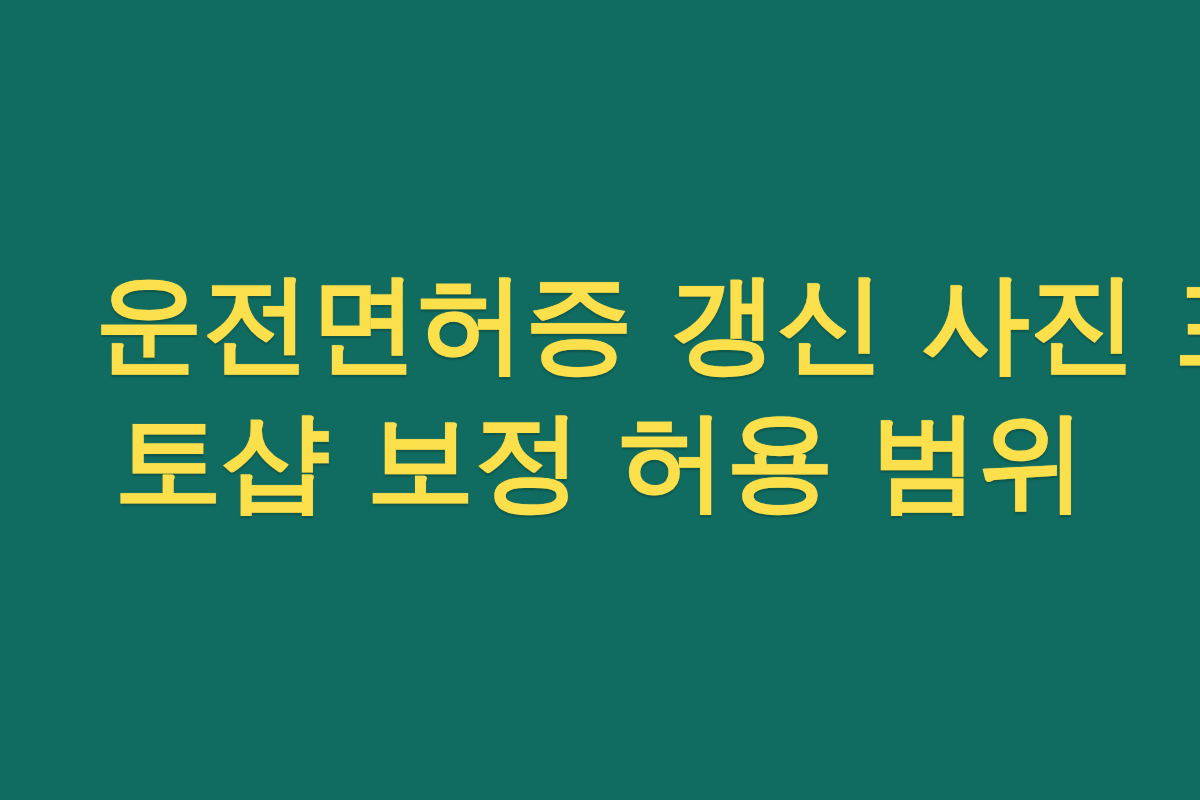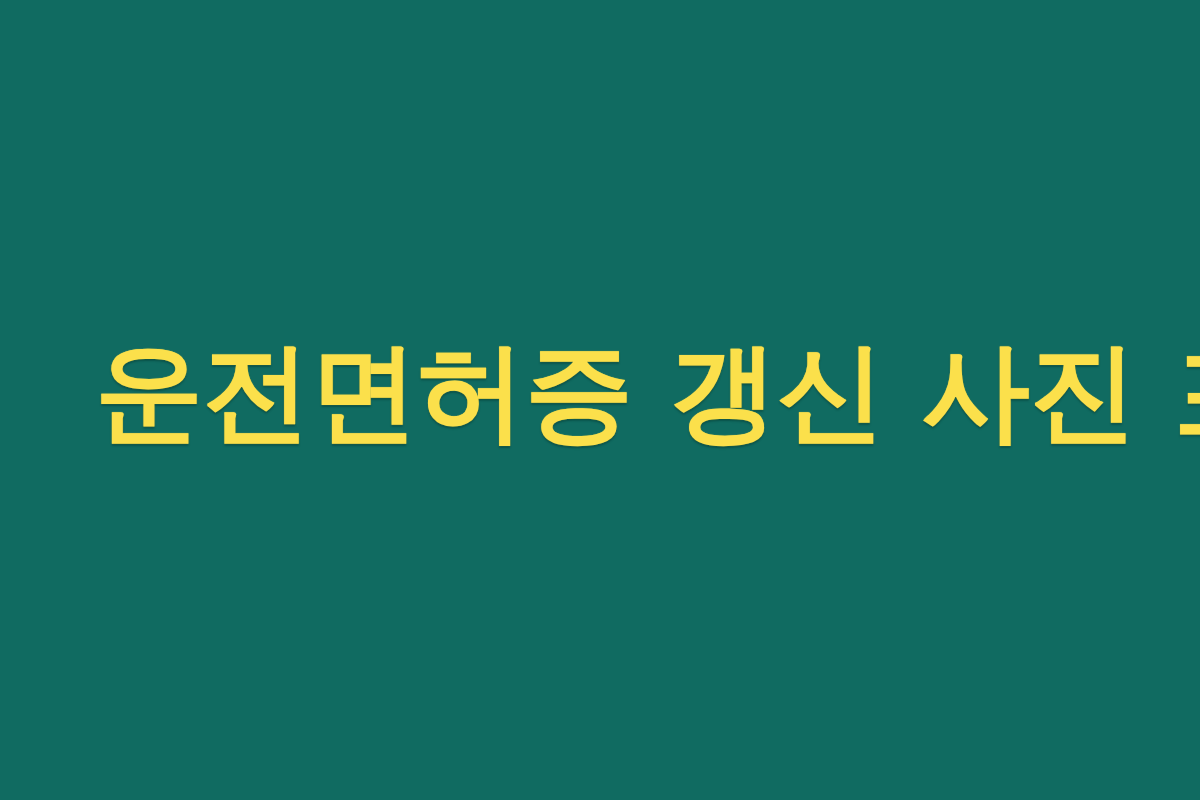--- a/index.html
+++ b/index.html
@@ -76,17 +76,18 @@
 </style>
 </head>
 <body>
 
 <div class="banner" style="background: rgb(16, 107, 97);">
 
   <div class="headline-wrap">
 
     <h1 class="headline" style="color: rgb(251, 224, 75);">
       <span class="line line--1">운전면허증 갱신 사진 포</span>
+      <span class="line line--2">토샵 보정 허용 범위</span>
     </h1>
 
     <span class="sr-only">운전면허증 갱신 사진 포토샵 보정 허용 범위</span>
   </div>
 </div>
 
 </body></html>

